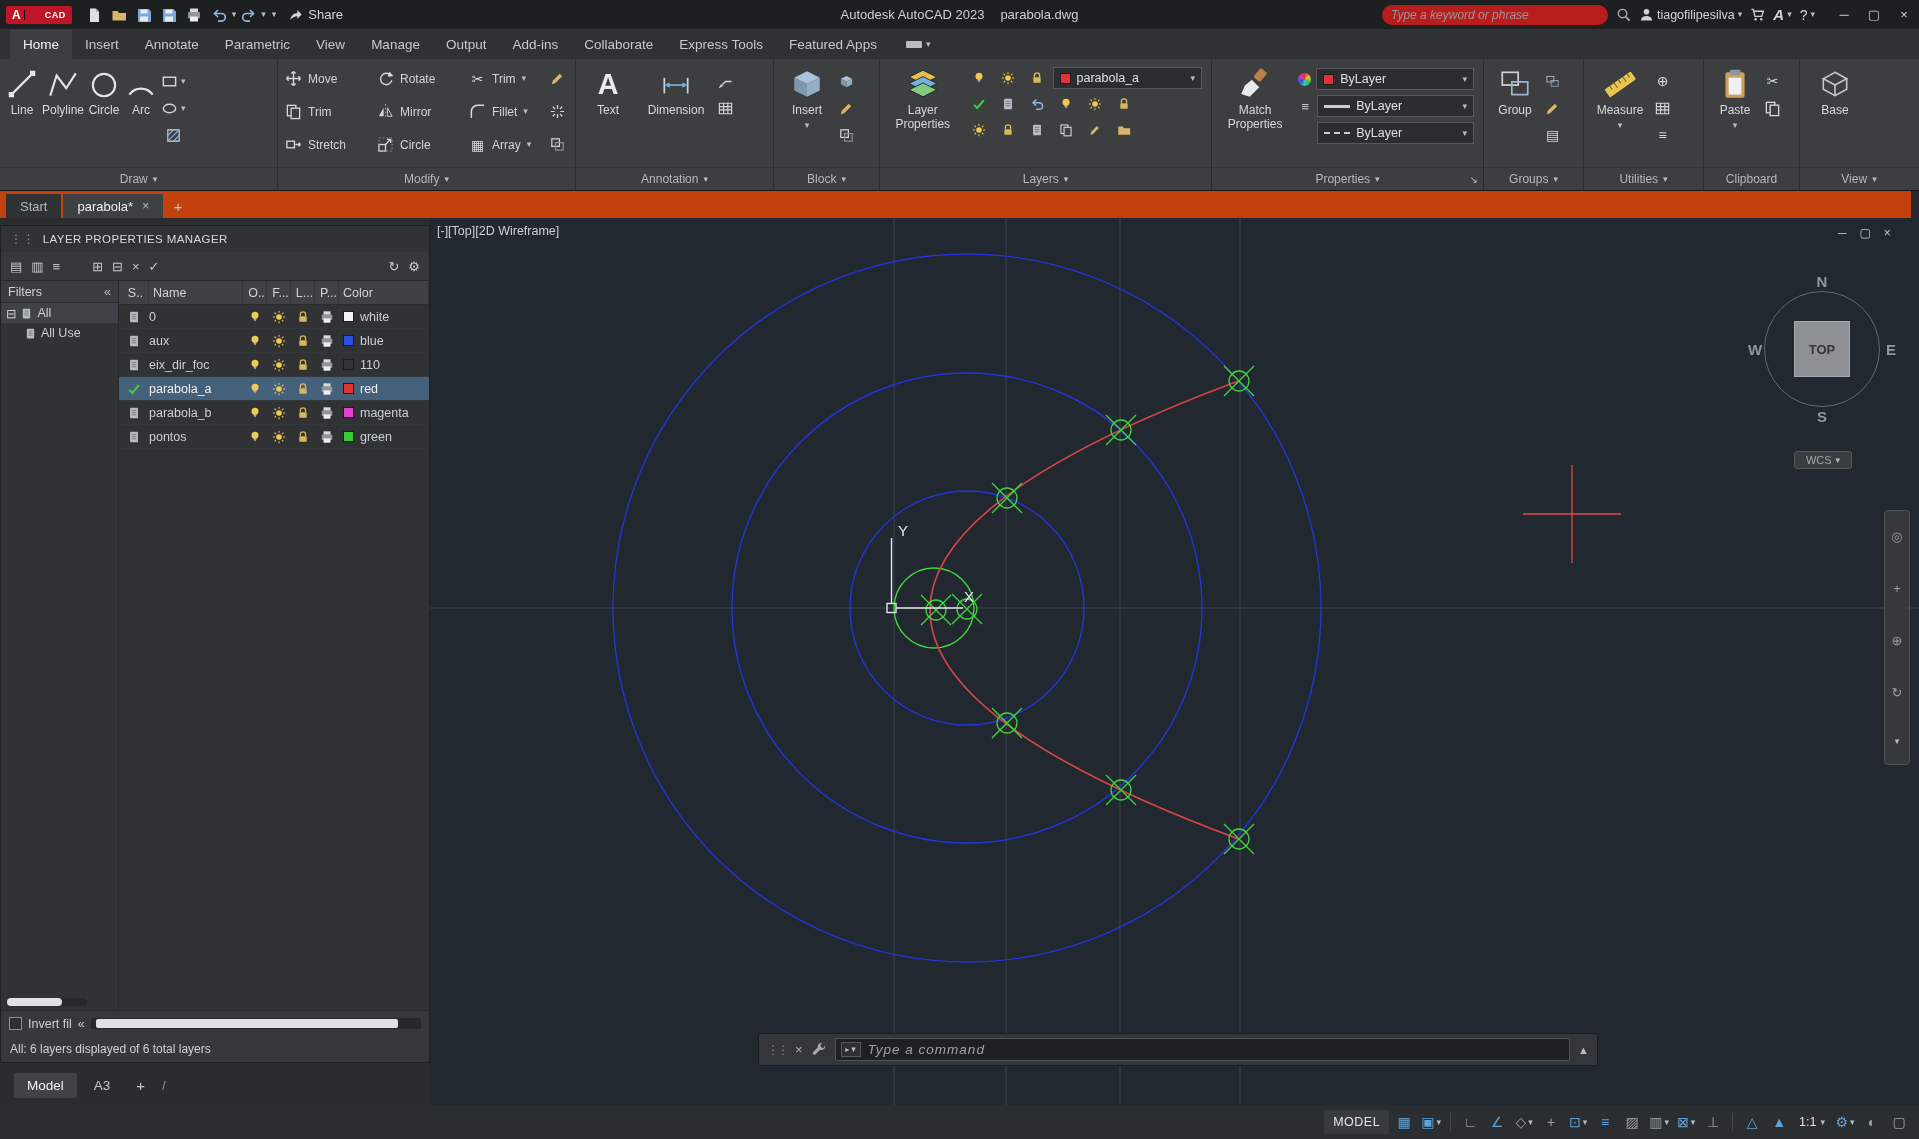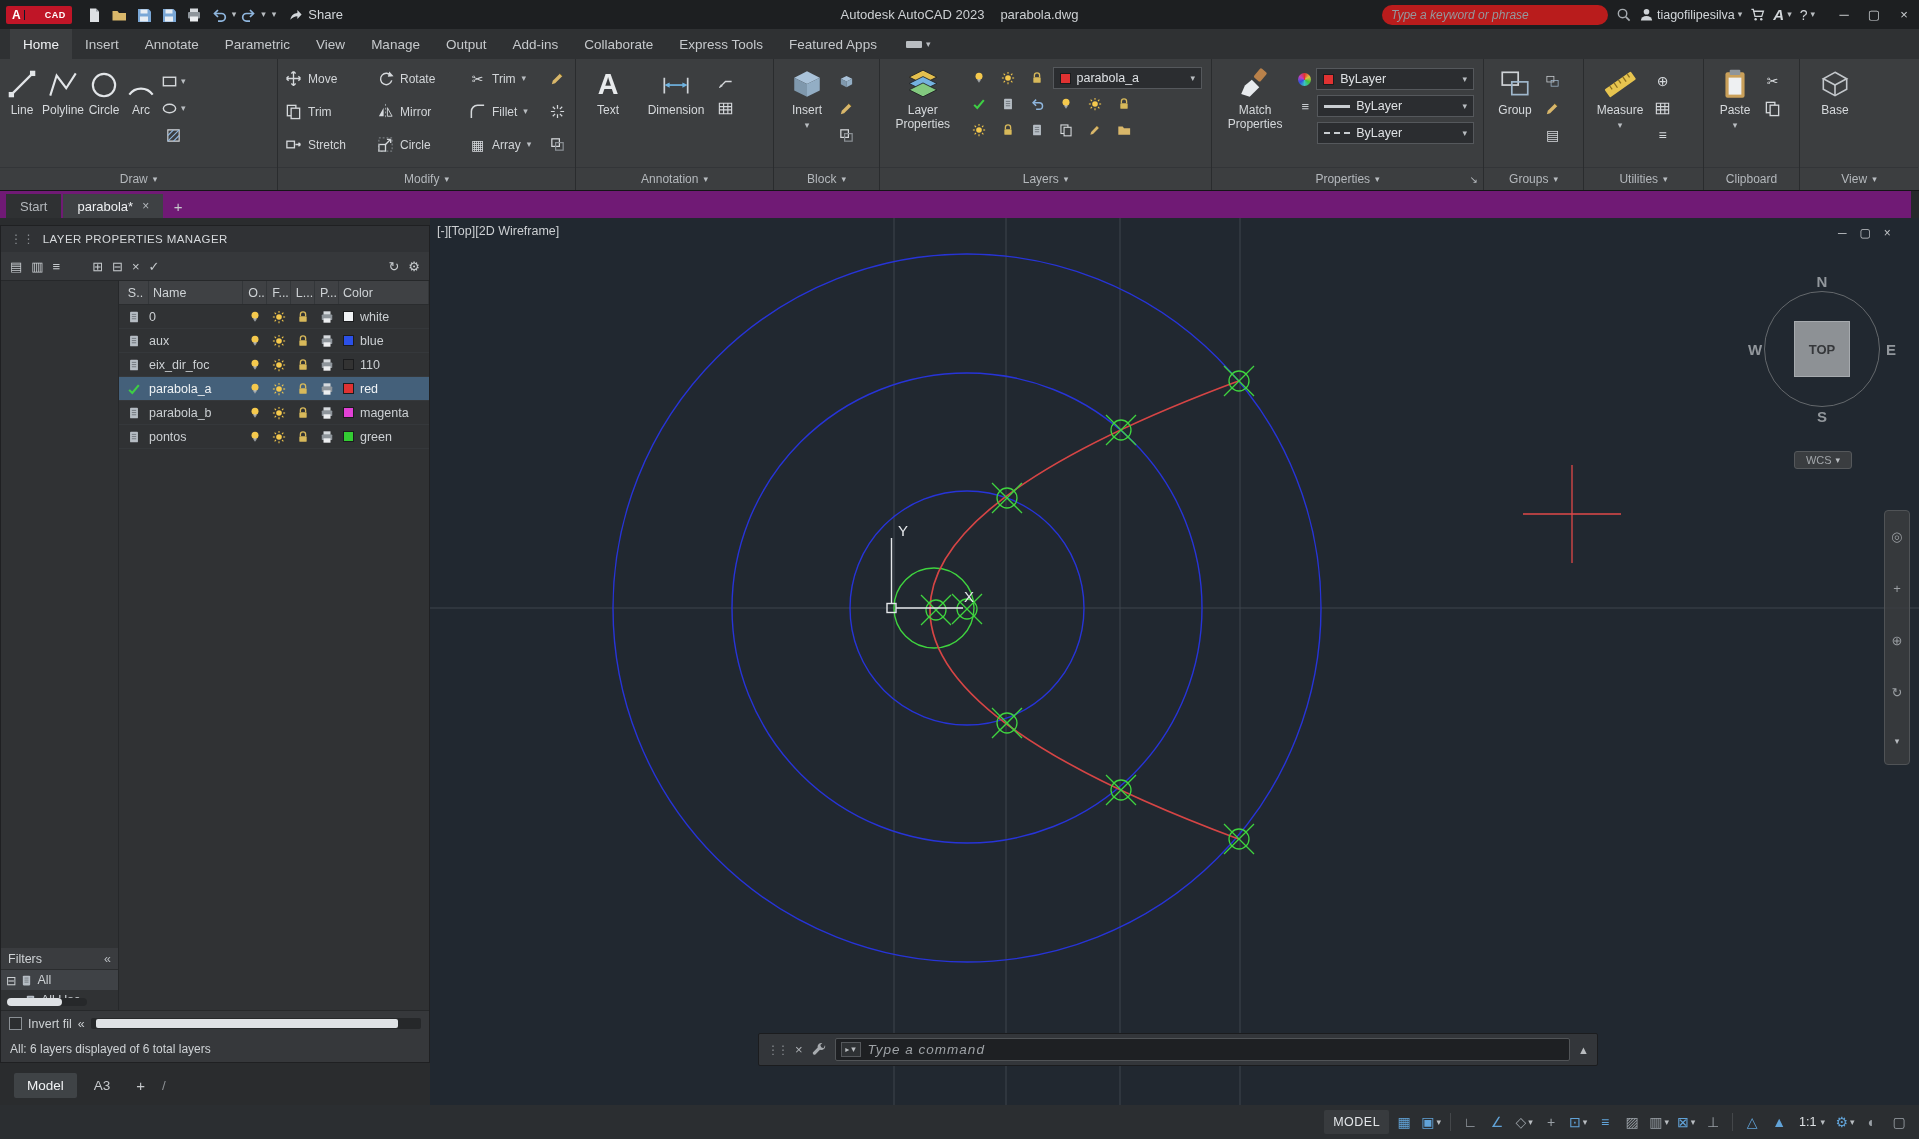--- a/index.html
+++ b/index.html
@@ -75,21 +75,21 @@
 .sw{width:11px;height:11px;display:inline-block;border:1px solid #1b1c1e;flex:none;}
 .propright{display:flex;flex-direction:column;gap:5px;padding:6px 4px 0 2px;width:186px;}
 .prow{display:flex;align-items:center;gap:5px;}
 .cwheel{width:13px;height:13px;border-radius:50%;flex:none;
   background:conic-gradient(#e03232,#e0c040,#3ec23e,#3ac2c2,#3050e0,#c040c0,#e03232);}
 .lwg{font-size:13px;color:#c9cdd1;width:14px;text-align:center;}
 .lwline{width:26px;height:3px;background:#c9cdd1;display:inline-block;flex:none;}
 .ltline{width:26px;height:0;border-top:2px dashed #c9cdd1;display:inline-block;flex:none;}
 
 
-#file-tabs{position:absolute;top:191px;left:0;right:8px;height:27px;background:#701a75;
+#file-tabs{position:absolute;top:191px;left:0;right:8px;height:27px;background:#c2410c;
   display:flex;align-items:flex-end;padding-left:6px;gap:2px;font-size:13px;z-index:47;}
 .ftab{height:24px;display:flex;align-items:center;gap:9px;padding:0 14px;background:#2f3133;color:#b4b8bc;}
 .ftab.active{background:#3e4144;color:#eef0f2;}
 .ftab .x{font-size:12px;color:#b4b8bc;}
 .ftab-add{height:24px;width:26px;display:flex;align-items:center;justify-content:center;
   color:#c6c9cc;font-size:15px;}
 
 
 #workspace{position:absolute;top:218px;left:0;right:0;bottom:0;background:#2a2c2e;}
 #canvas{position:absolute;left:430px;top:0;width:1489px;height:921px;}
@@ -155,21 +155,21 @@
 .pal-grip{color:#8a8e92;font-size:12px;}
 .pal-cur{height:30px;display:flex;align-items:center;padding:0 9px;gap:8px;}
 .pal-search{margin-left:auto;width:152px;height:20px;background:#2a2c2e;border:1px solid #4a4d50;
   display:flex;align-items:center;padding:0 5px;gap:4px;}
 .pal-search input{width:100%;font-size:12px;color:#cfd3d6;}
 .pal-search input::placeholder{color:#8d9196;}
 .pal-search svg{width:13px;height:13px;flex:none;}
 .pal-toolbar{height:28px;display:flex;align-items:center;padding:0 9px;gap:9px;color:#c6cacd;font-size:13px;}
 .pal-toolbar .sp{flex:1;}
 .pal-main{flex:1;display:flex;min-height:0;background:#303234;border-top:1px solid #26282a;}
-.pal-filters{width:118px;border-right:1px solid #26282a;display:flex;flex-direction:column;position:relative;justify-content:flex-end;}
+.pal-filters{width:118px;border-right:1px solid #26282a;display:flex;flex-direction:column;position:relative;}
 .pf-head{height:22px;display:flex;align-items:center;padding:0 7px;color:#cfd3d6;background:#3a3c3f;border-bottom:1px solid #2a2c2e;}
 .pf-head .cl{margin-left:auto;color:#b9bdc1;}
 .pf-row{height:20px;display:flex;align-items:center;gap:4px;padding:0 5px;white-space:nowrap;}
 .pf-row.sel{background:#3f4246;}
 .pf-row svg{width:13px;height:13px;flex:none;}
 .pf-indent{width:14px;flex:none;}
 .pf-scroll{position:absolute;left:6px;bottom:4px;width:80px;height:8px;background:#26282a;border-radius:4px;}
 .pf-thumb{width:55px;height:8px;background:#dfe2e5;border-radius:4px;}
 .pal-list{flex:1;display:flex;flex-direction:column;min-width:0;}
 .lhead{display:flex;align-items:center;height:24px;background:#3f4144;border-bottom:1px solid #2a2c2e;

